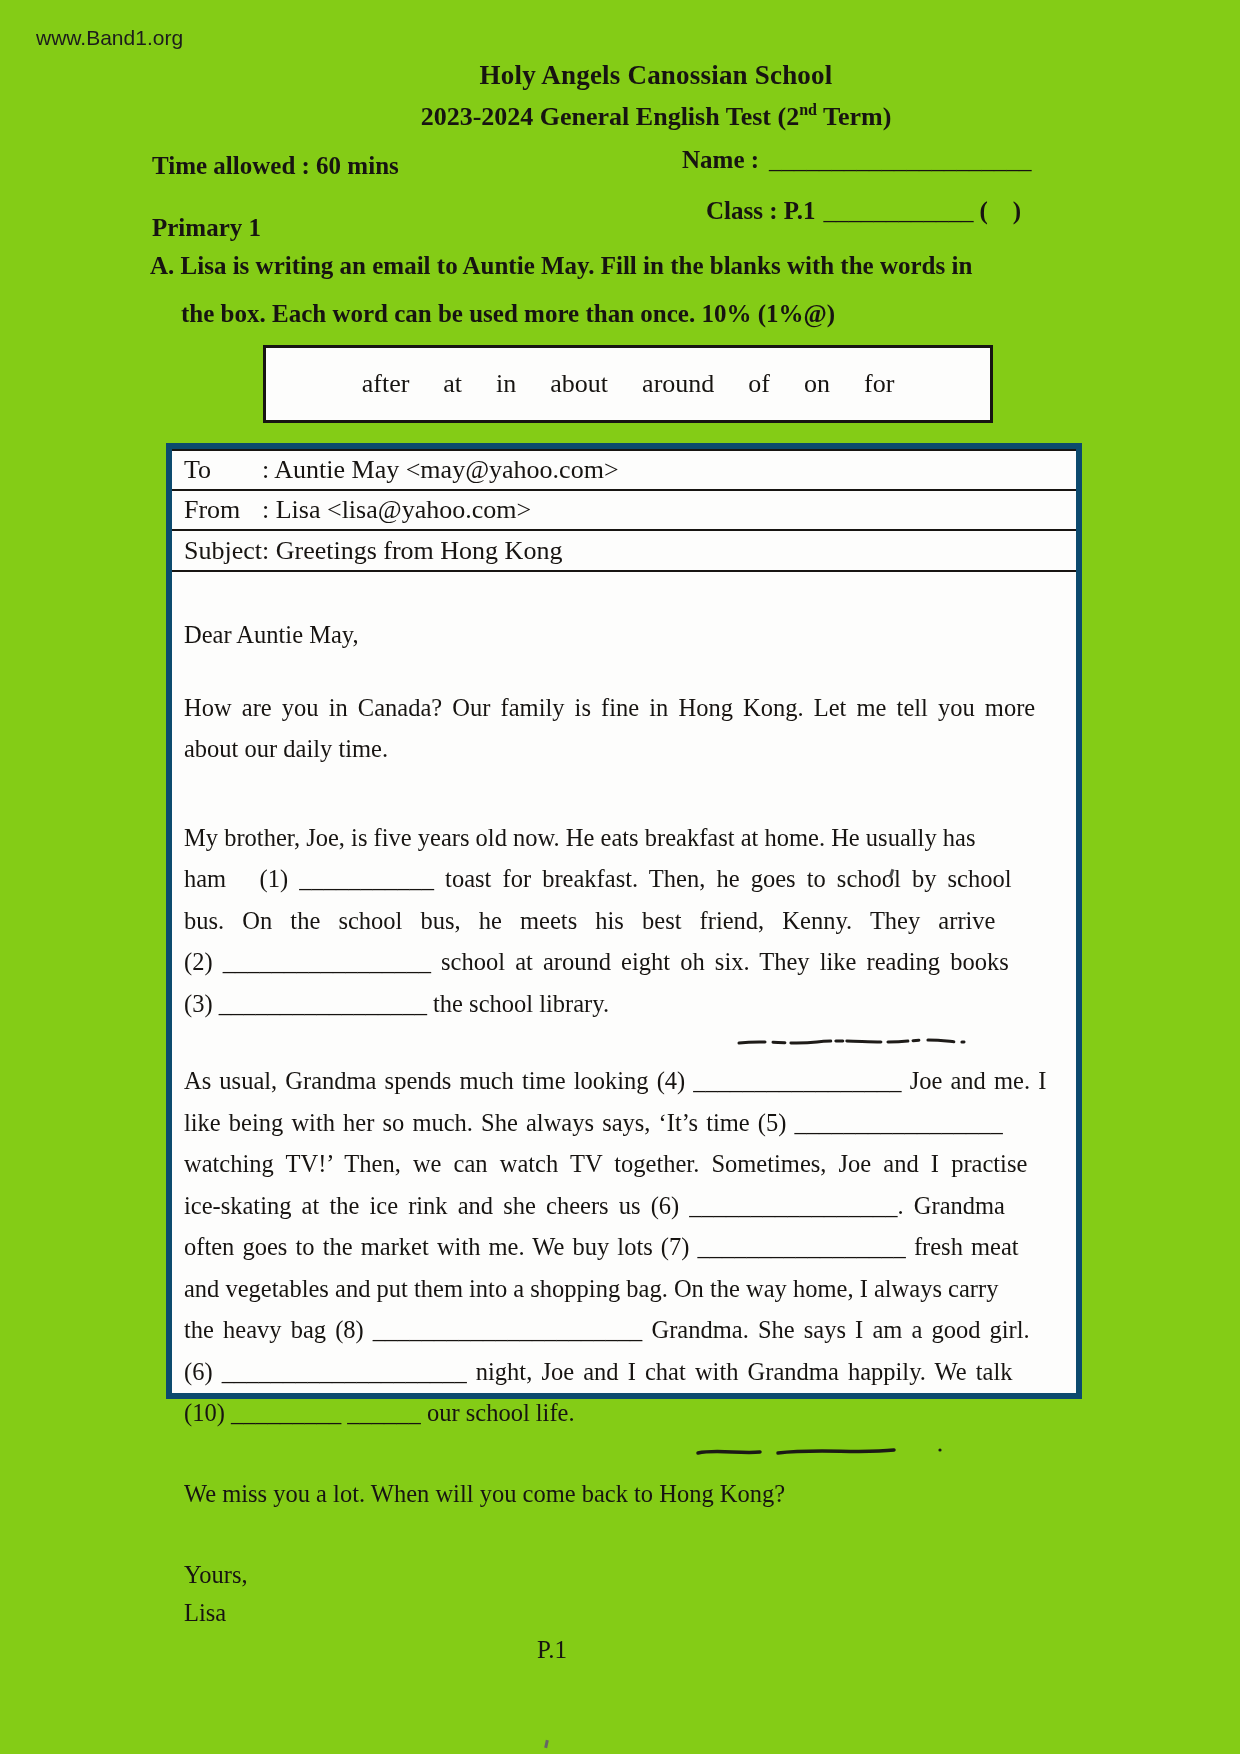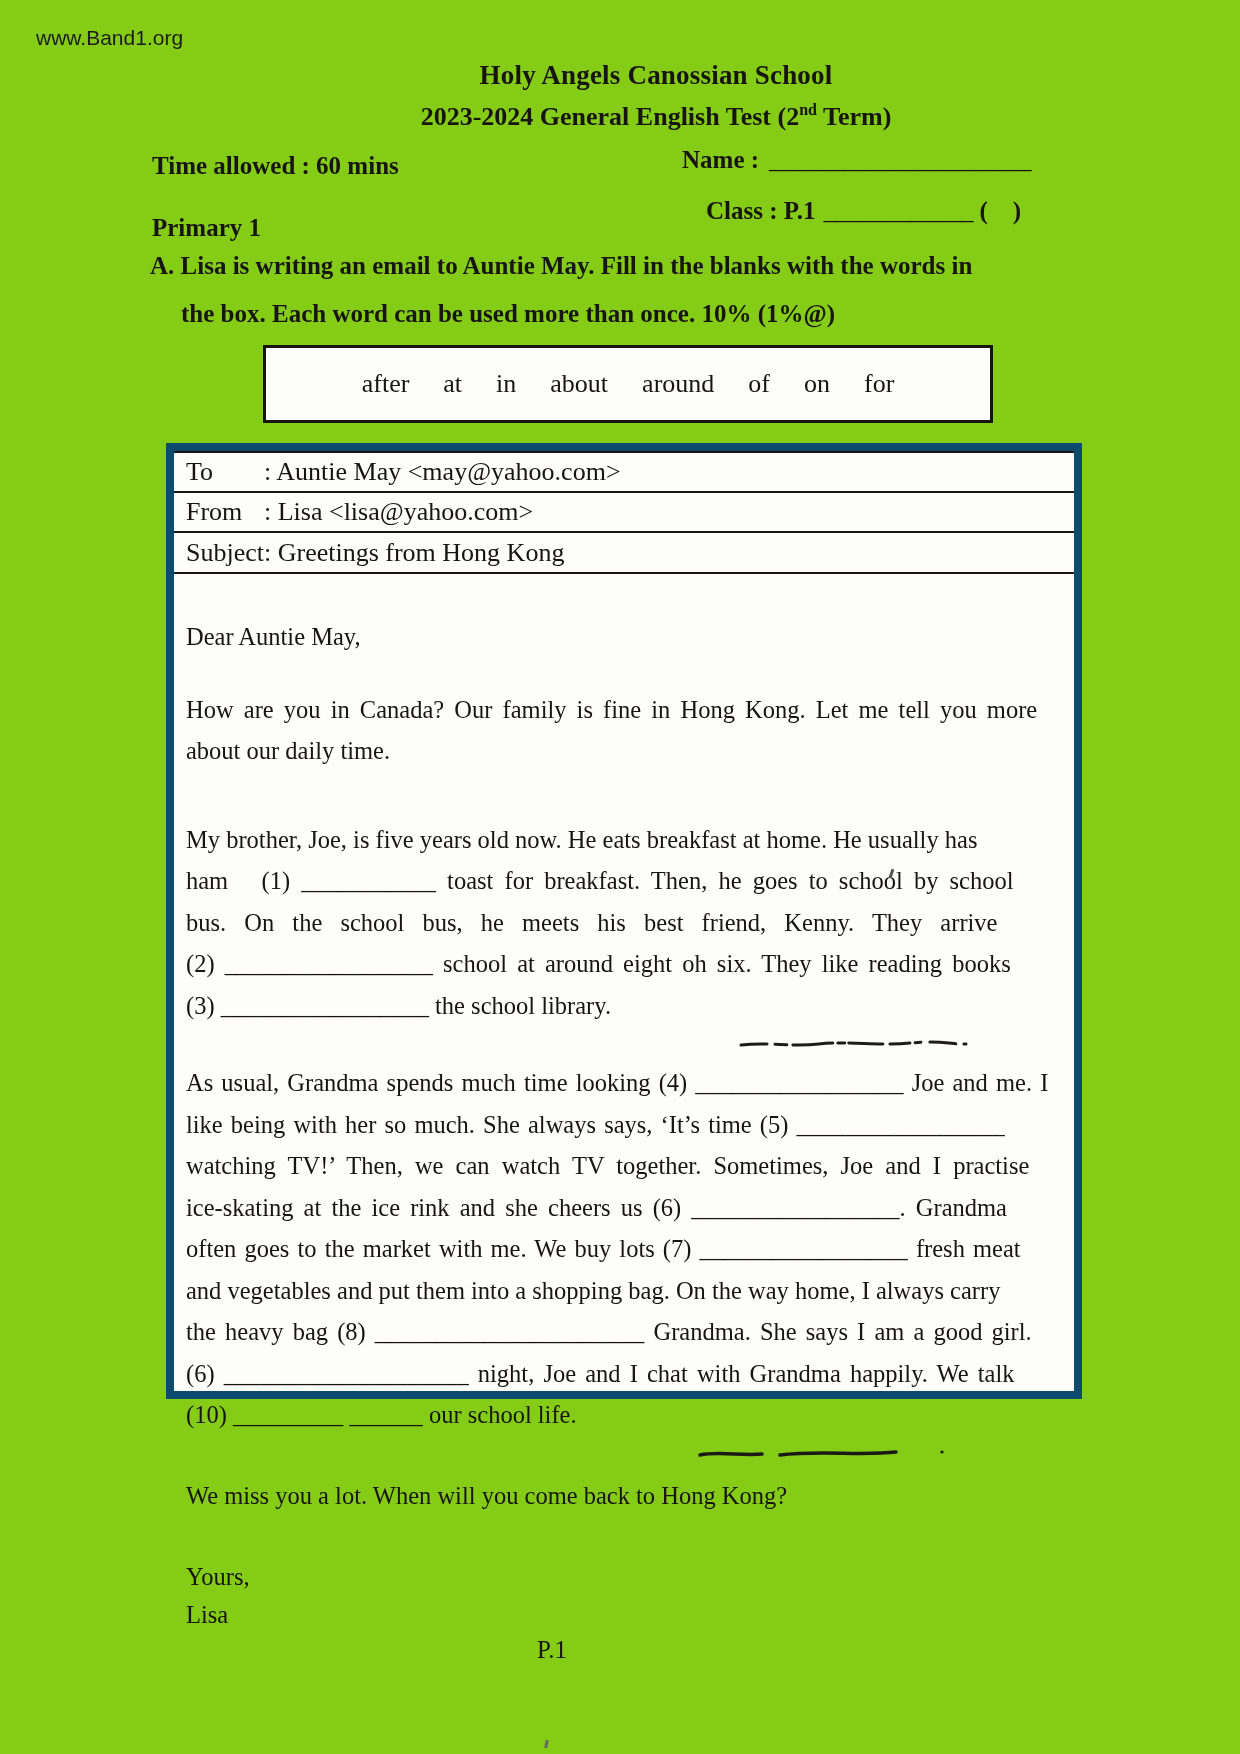--- a/index.html
+++ b/index.html
@@ -33,21 +33,21 @@
   .instr{position:absolute;font-size:25px;font-weight:bold;white-space:pre;}
   .i1{top:252px;left:150px;}
   .i2{top:300px;left:181px;}
   .wordbox{
     position:absolute;left:263px;top:345px;width:730px;height:78px;box-sizing:border-box;
     border:3px solid #181512;display:flex;align-items:center;justify-content:center;
     gap:34px;font-size:26px;background:#fdfdfc;
   }
   .emailbox{
     position:absolute;left:166px;top:443px;width:916px;height:956px;box-sizing:border-box;
-    border:8px solid #0c4a6e;background:#fdfdfc;
+    border:6px solid #0c4a6e;background:#fdfdfc;
   }
   .hrow{
     height:40px;box-sizing:border-box;border-bottom:2px solid #181512;
     display:flex;align-items:center;padding-left:12px;font-size:26px;white-space:pre;
   }
   .hrow.first{border-top:2px solid #181512;height:42px;}
   .hlabel{display:inline-block;width:78px;}
   .ebody{padding:42px 8px 0 12px;font-size:24.5px;}
   .ln{height:41.5px;line-height:41.5px;white-space:pre;}
   .yl{height:38px;line-height:38px;}

